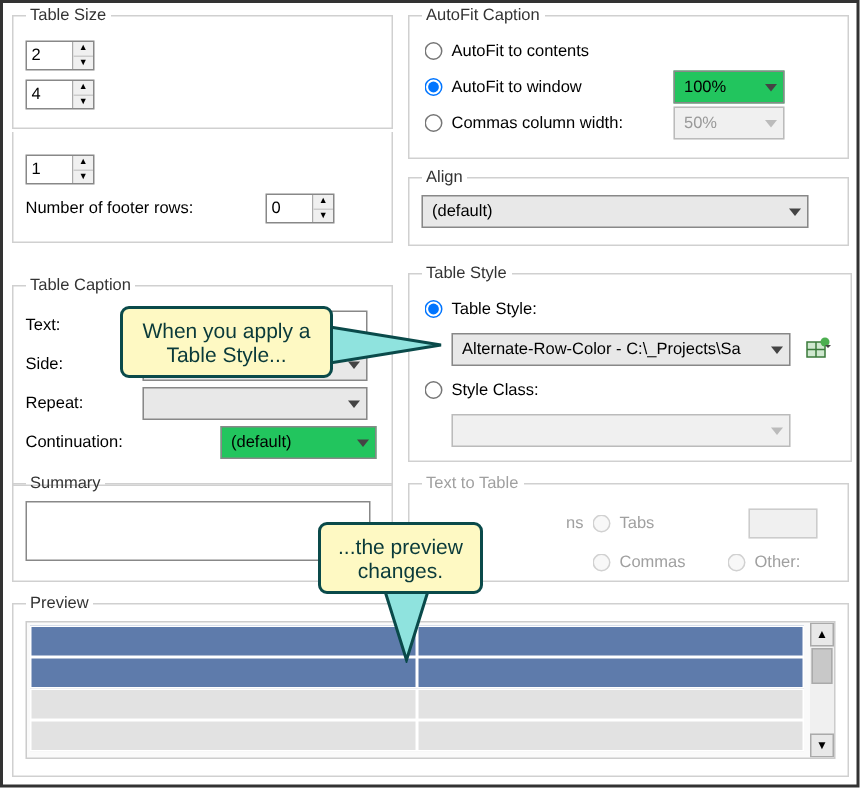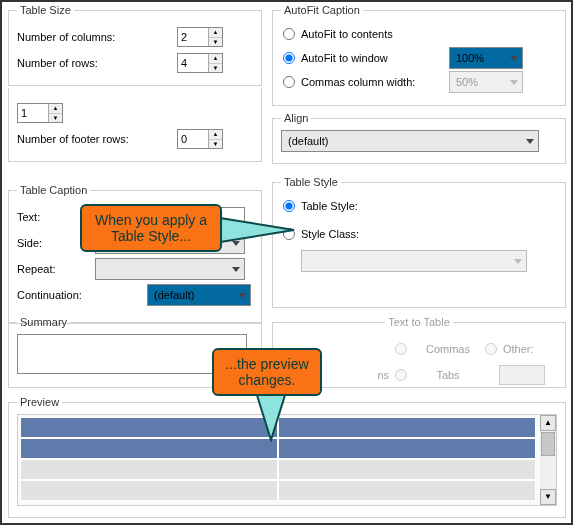--- a/index.html
+++ b/index.html
@@ -45,39 +45,39 @@
   .spinbtns div:last-child { border-bottom: none; }
   .textinput {
     height: 20px; border: 1px solid #888; background: #fff;
     padding: 0 3px; font-size: 11px; outline: none;
   }
   .combo {
     height: 22px; border: 1px solid #888; background: #e8e8e8;
     display: flex; align-items: center; padding: 0 4px 0 6px;
     font-size: 11px; position: relative; cursor: pointer;
   }
-  .combo.light { background: #0369a1; }
+  .combo.light { background: #22c55e; }
   .combo .arrow {
     margin-left: auto; width: 0; height: 0;
     border-left: 4px solid transparent;
     border-right: 4px solid transparent;
     border-top: 5px solid #444;
   }
   .combo.disabled { background: #f0f0f0; color: #999; border-color: #bbb; }
   .combo.disabled .arrow { border-top-color: #bbb; }
   .radio { width: 12px; height: 12px; margin: 0 6px 0 2px; }
   .radiorow { display: flex; align-items: center; height: 24px; }
   .radiorow label { cursor: pointer; }
   .iconbtn {
     width: 26px; height: 22px; display: inline-flex; align-items: center;
     justify-content: center; cursor: pointer;
   }
   .callout {
     position: absolute;
-    background: #f97316;
+    background: #fef9c3;
     border: 2px solid #0a4a4a;
     border-radius: 6px;
     padding: 6px 10px;
     font-size: 14px;
     color: #0a3a3a;
     text-align: center;
     z-index: 50;
   }
   .callout-tail {
     position: absolute;
@@ -91,39 +91,37 @@
   }
   .scrolltrack {
     position: absolute; right: 0; top: 0; bottom: 0; width: 16px;
     background: #f0f0f0;
   }
   .scrollthumb { background: #c8c8c8; border: 1px solid #aaa; }
   .scrollbtn {
     height: 16px; background: #e8e8e8; border: 1px solid #aaa;
     font-size: 8px; text-align: center; line-height: 13px; cursor: pointer;
   }
-  .disabled-text { color: #a0a0a0; text-align: center; }
+  .disabled-text { color: #a0a0a0; }
 </style>
 </head>
 <body>
 
 <fieldset class="panel" style="left:6px; top:2px; width:254px; height:82px;">
   <legend>Table Size</legend>
   <div class="row">
-    <span class="lbl" style="width:160px">Number of columns:</span>
     <div class="spinner">
       <input value="2" style="">
       <div class="spinbtns">
           <div>▲</div>
           <div>▼</div>
         </div>
     </div>
   </div>
   <div class="row">
-    <span class="lbl" style="width:160px">Number of rows:</span>
     <div class="spinner">
       <input value="4" style="">
       <div class="spinbtns">
           <div>▲</div>
           <div>▼</div>
         </div>
     </div>
   </div>
 </fieldset>
 
@@ -209,52 +207,67 @@
     </div>
   </div>
 </fieldset>
 
 <fieldset class="panel" style="left:270px; top:174px; width:294px; height:132px;">
   <legend>Table Style</legend>
   <div class="radiorow">
     <input type="radio" class="radio" name="tstyle" checked="" style="">
     <label>Table Style:</label>
   </div>
+  <div class="row">
+    <div class="combo" style="width:226px; margin-left:20px">
+      <span style="white-space:nowrap; overflow:hidden">Alternate-Row-Color - C:\_Projects\Sa</span>
+      <div class="arrow"></div>
+    </div>
+    <div class="iconbtn" style="margin-left:6px">
+      <svg width="18" height="18" viewBox="0 0 18 18">
+        <rect x="1" y="4" width="12" height="10" fill="#cfe8cf" stroke="#3a7a3a"></rect>
+        <line x1="1" y1="9" x2="13" y2="9" stroke="#3a7a3a"></line>
+        <line x1="7" y1="4" x2="7" y2="14" stroke="#3a7a3a"></line>
+        <circle cx="13" cy="4" r="3" fill="#4caf50"></circle>
+        <path d="M17 6 l-2 2 l-2 -2 z" fill="#444"></path>
+      </svg>
+    </div>
+  </div>
   <div class="radiorow" style="margin-top:4px">
     <input type="radio" class="radio" name="tstyle" style="">
     <label>Style Class:</label>
   </div>
   <div class="row">
     <div class="combo disabled" style="width:226px; margin-left:20px">
       <span></span>
       <div class="arrow"></div>
     </div>
   </div>
 </fieldset>
 
 <fieldset class="panel" style="left:6px; top:314px; width:254px; height:72px;">
   <legend>Summary</legend>
   <textarea class="textinput" style="width: 230px; height: 40px; resize: none;"></textarea>
 </fieldset>
 
 <fieldset class="panel" style="left:270px; top:314px; width:294px; height:72px;">
   <legend class="disabled-text">Text to Table</legend>
+  <div class="row">
+    <span class="disabled-text" style="width:112px; text-align:right; padding-right:4px">ns</span>
+    <input type="radio" class="radio" disabled="" style="">
+    <label class="disabled-text" style="width:70px">Tabs</label>
+    <span style="width:16px"></span>
+    <input class="textinput" disabled="" style="width: 46px; background: rgb(240, 240, 240); border-color: rgb(204, 204, 204);">
+  </div>
   <div class="row">
     <span style="width:112px"></span>
     <input type="radio" class="radio" disabled="" style="">
     <label class="disabled-text" style="width:70px">Commas</label>
     <input type="radio" class="radio" disabled="" style="">
     <label class="disabled-text">Other:</label>
-  </div>
-  <div class="row">
-    <span class="disabled-text" style="width:112px; text-align:right; padding-right:4px">ns</span>
-    <input type="radio" class="radio" disabled="" style="">
-    <label class="disabled-text" style="width:70px">Tabs</label>
-    <span style="width:16px"></span>
-    <input class="textinput" disabled="" style="width: 46px; background: rgb(240, 240, 240); border-color: rgb(204, 204, 204);">
   </div>
 </fieldset>
 
 <fieldset class="panel" style="left:6px; top:394px; width:558px; height:122px; padding-bottom:4px">
   <legend>Preview</legend>
   <div class="preview-area" style="width:540px; height:92px;">
     <div style="display:flex; flex-direction:column; width:520px; padding:2px">
       <div style="display:flex; height:21px">
         <div style="flex:1; background:#5e7bab; border:1px solid #fff"></div>
         <div style="flex:1; background:#5e7bab; border:1px solid #fff"></div>

